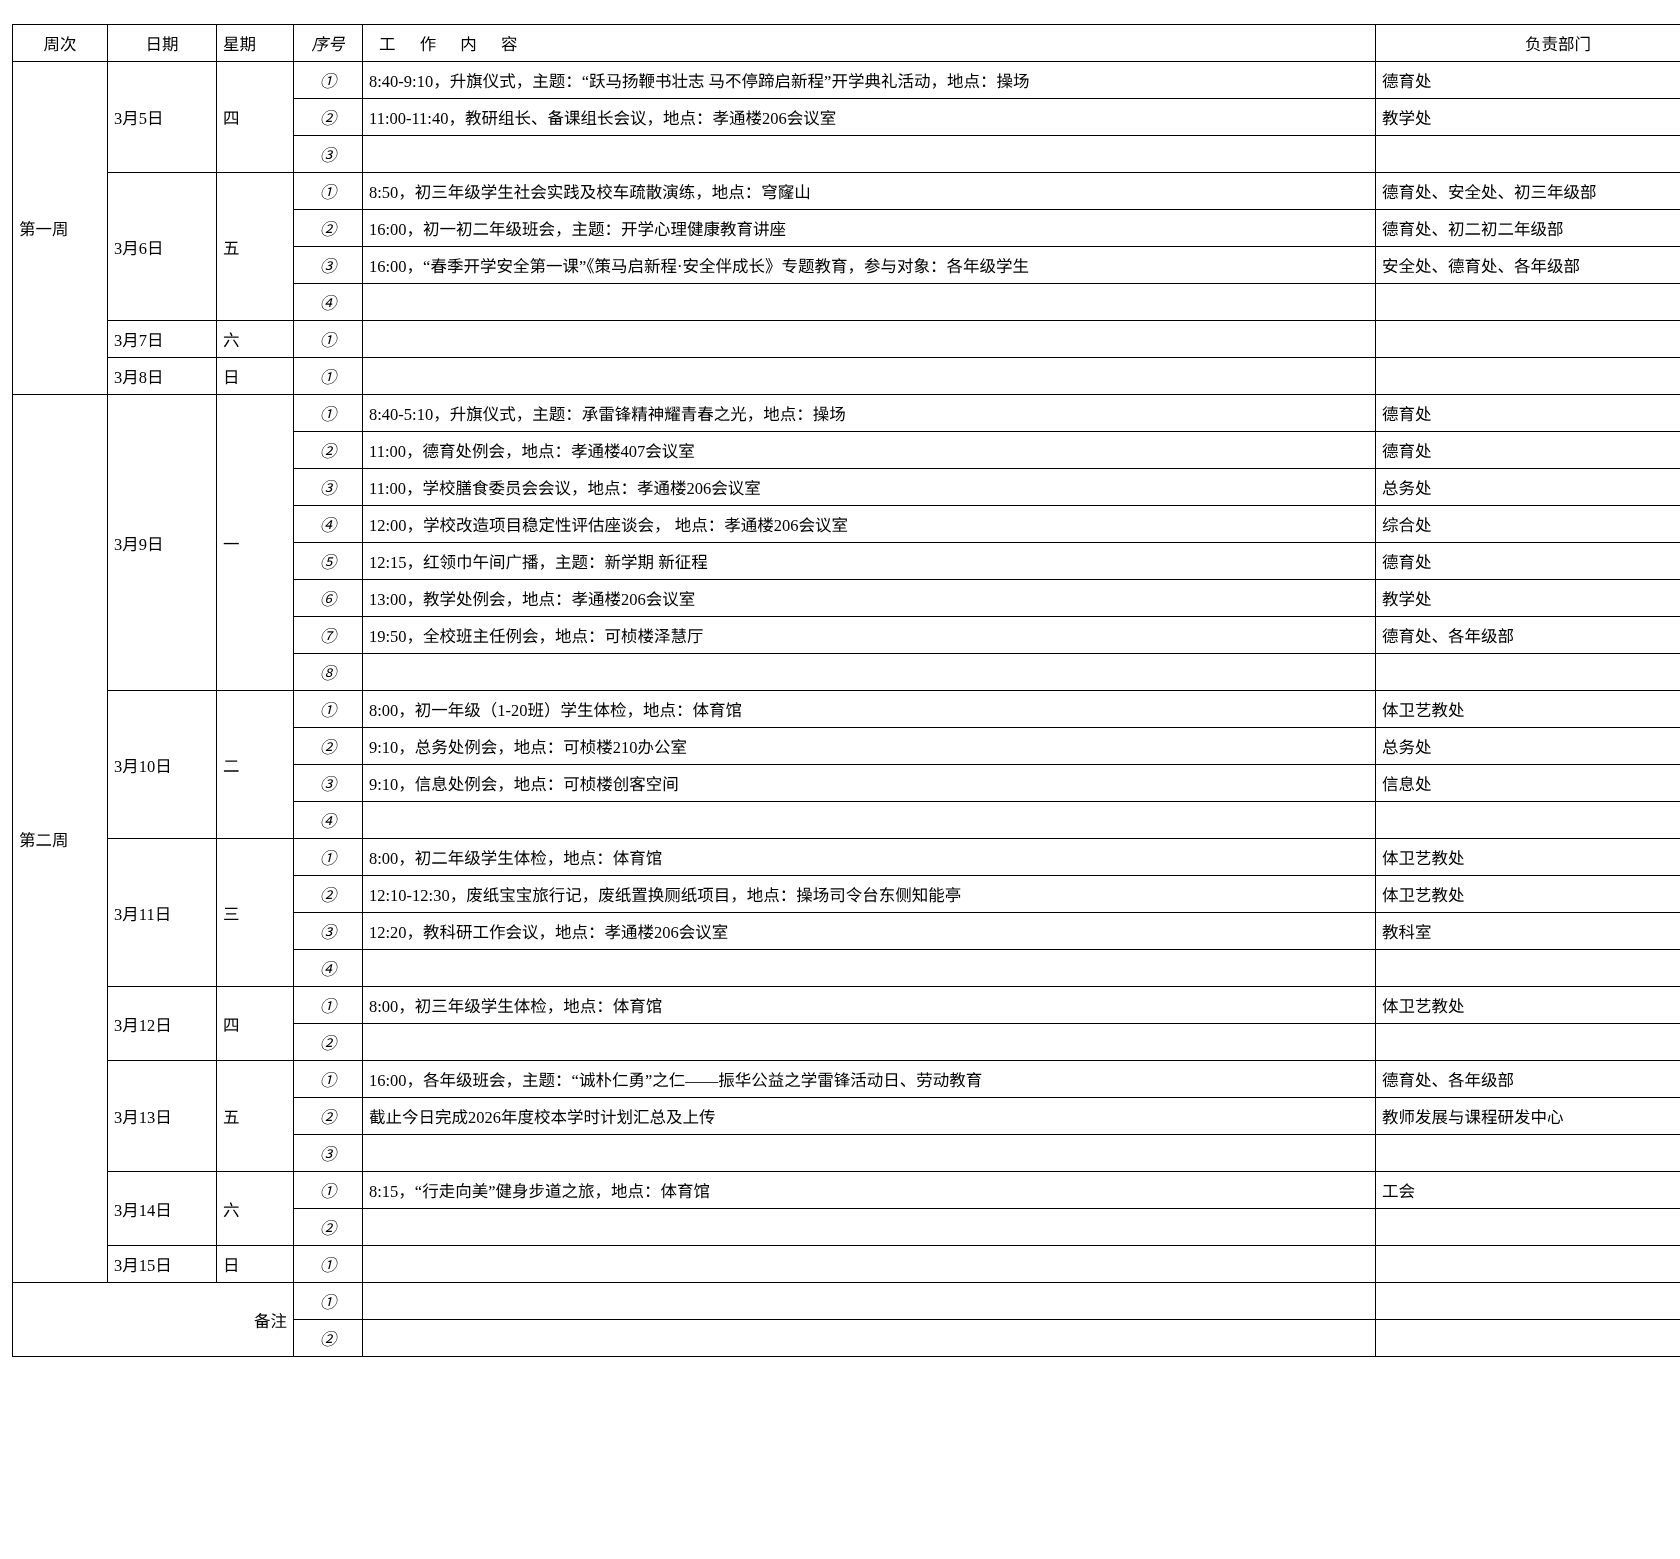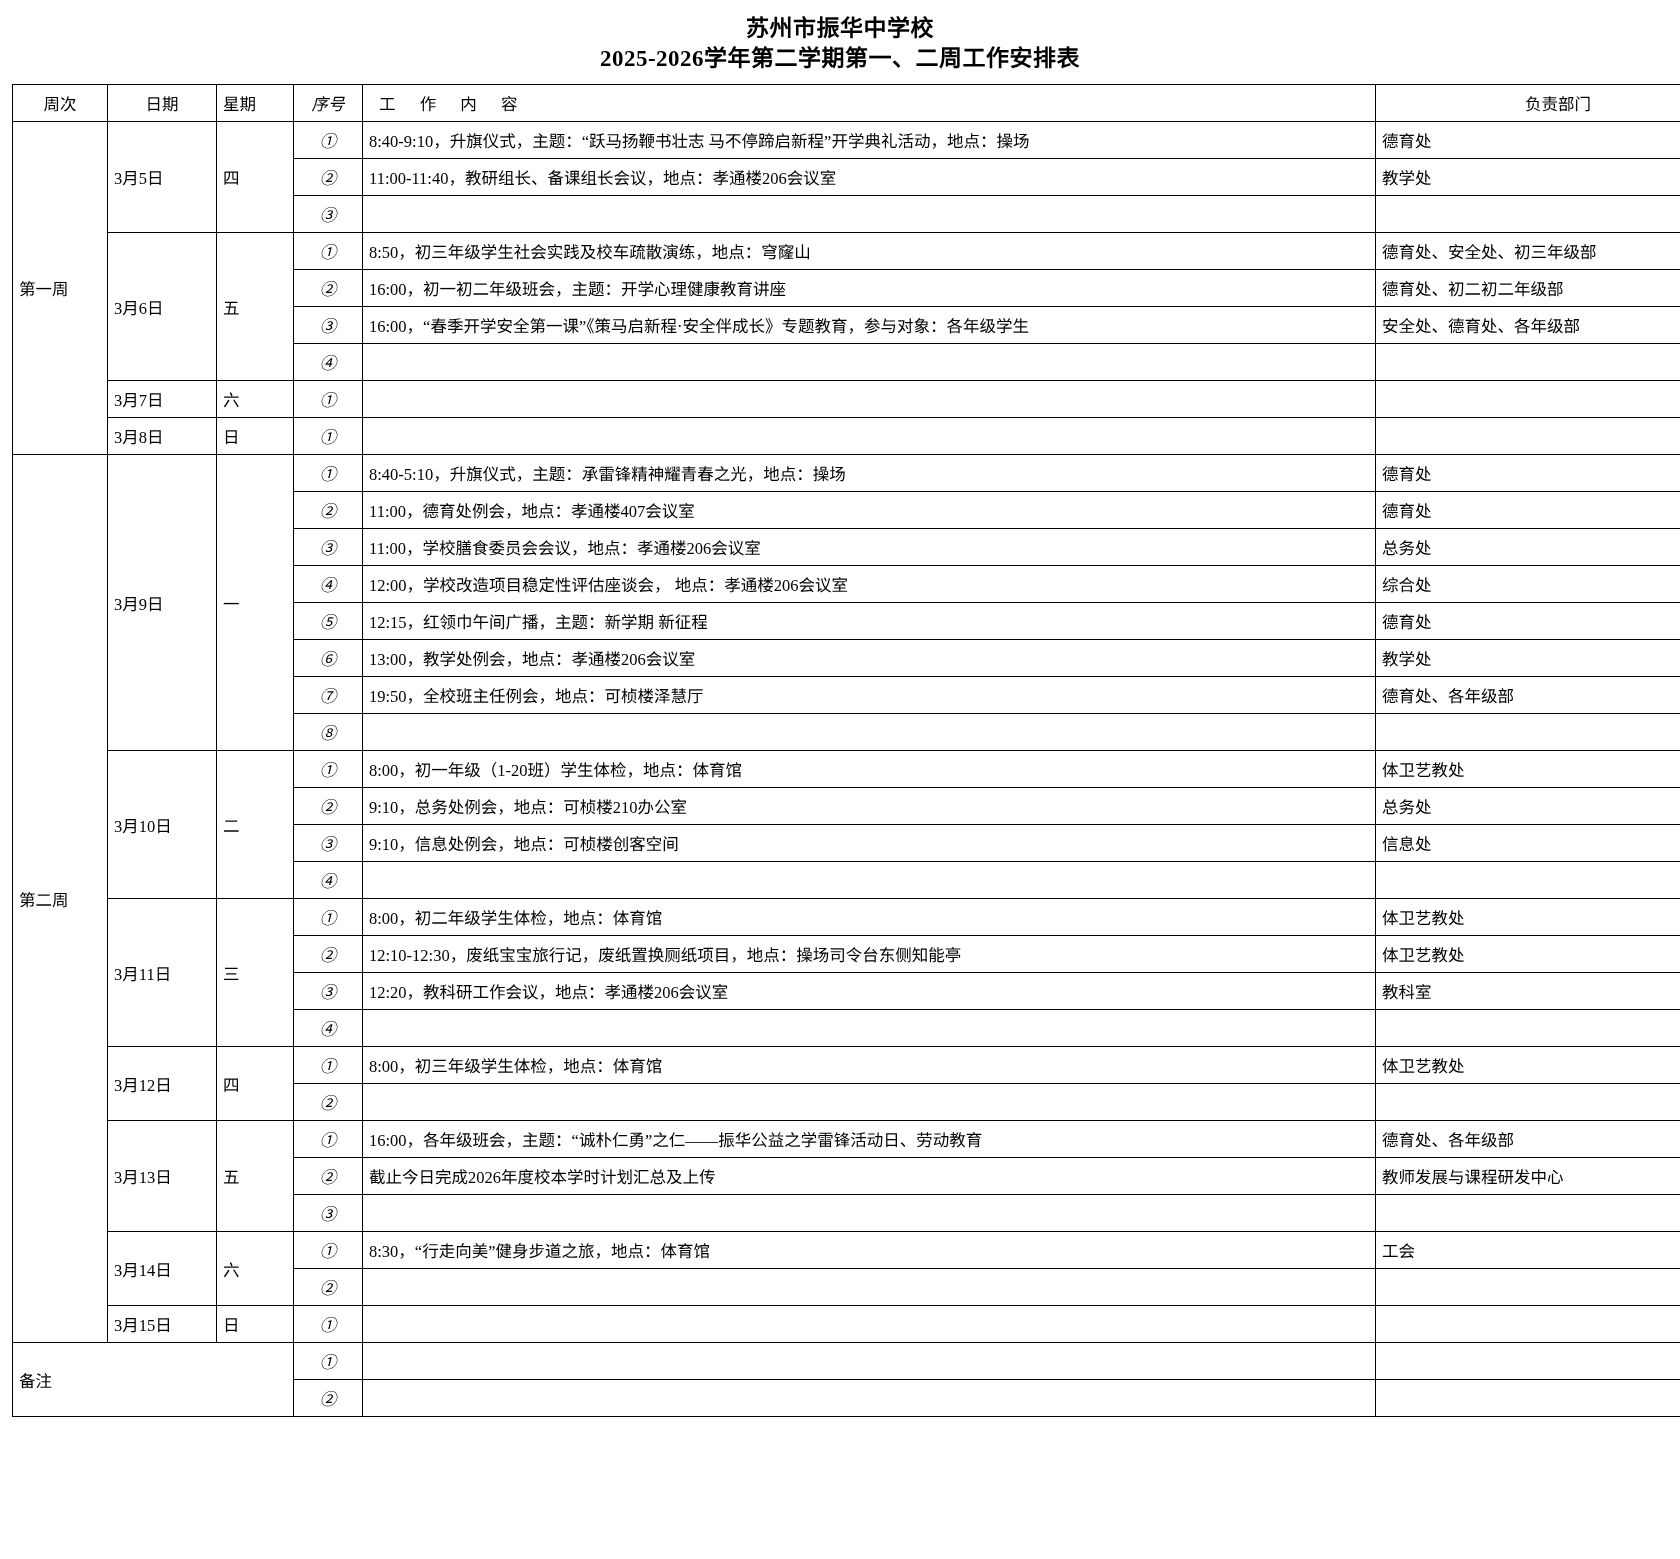--- a/index.html
+++ b/index.html
@@ -55,31 +55,27 @@
   thead td {
     text-align: center;
     height: 44px;
     font-size: 18px;
   }
   .hdr-content {
     letter-spacing: 10px;
     text-indent: 10px;
   }
   .seq-mark { font-size: 16px; }
-  .note-label { text-align: left; font-size: 17px; }
+  .note-label { text-align: right; font-size: 17px; }
 </style>
 </head>
 <body>
 
 <div class="page">
 
-  <div class="doc-title">
-    <div class="line1">苏州市振华中学校</div>
-    <div class="line2">2025-2026学年第二学期第一、二周工作安排表</div>
-  </div>
 
   <table class="sched">
     <thead>
       <tr>
         <td class="col-week">周次</td>
         <td class="col-date">日期</td>
         <td class="col-day">星期</td>
         <td class="col-seq">序号</td>
         <td class="col-cont hdr-content">工 作 内 容</td>
         <td class="col-dept" style="text-align:center">负责部门</td>
@@ -253,21 +249,21 @@
         </tr>
         <tr>
           <td class="col-seq seq-mark">③</td>
           <td class="col-cont"></td>
           <td class="col-dept"></td>
         </tr>
         <tr>
           <td class="col-date" rowspan="2">3月14日</td>
           <td class="col-day" rowspan="2">六</td>
           <td class="col-seq seq-mark">①</td>
-          <td class="col-cont">8:30，“行走向美”健身步道之旅，地点：体育馆</td>
+          <td class="col-cont">8:15，“行走向美”健身步道之旅，地点：体育馆</td>
           <td class="col-dept">工会</td>
         </tr>
         <tr>
           <td class="col-seq seq-mark">②</td>
           <td class="col-cont"></td>
           <td class="col-dept"></td>
         </tr>
         <tr>
           <td class="col-date" rowspan="1">3月15日</td>
           <td class="col-day" rowspan="1">日</td>

